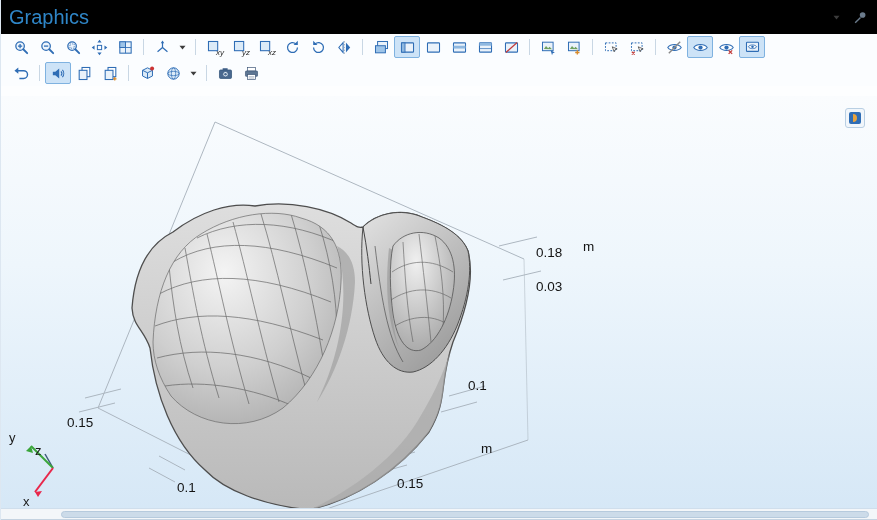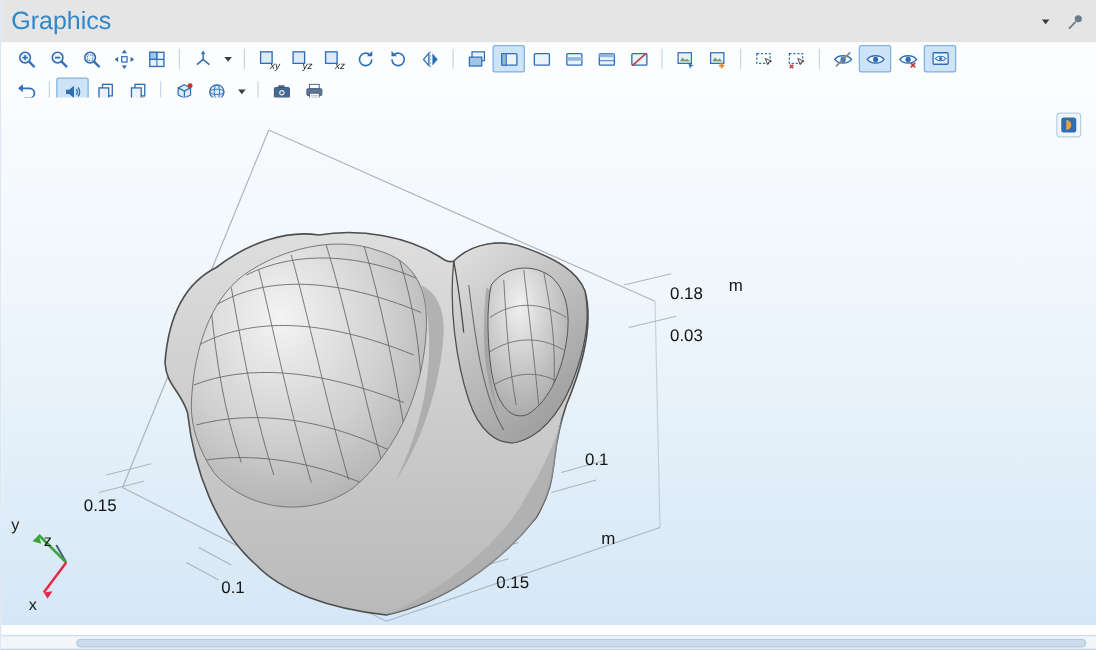--- a/index.html
+++ b/index.html
@@ -9,21 +9,21 @@
     font-family:"Liberation Sans", sans-serif;
     background:#ffffff;
   }
   .window {
     position:relative; width:877px; height:520px;
     background:#fdfeff; border-left:1px solid #dde7f1;
   }
   
   .titlebar {
     height:34px; display:flex; align-items:center;
-    padding:0 8px; background:#e5e5e5;
+    padding:0 8px; background:#000000;
   }
   .title { font-size:20px; color:#2f86c8; }
   .titlebar-right { margin-left:auto; display:flex; align-items:center; gap:6px; }
   .tb-mini { width:18px; height:18px; display:flex; align-items:center; justify-content:center; }
   
   .tb {
     display:flex; align-items:center; height:26px;
     padding:0 7px; background:#fbfdff;
   }
   .btn {
@@ -37,21 +37,21 @@
   .btn.sel { background:#cde3f7; border-color:#7fb2e0; }
   .ic { width:17px; height:17px; display:block; }
   .ic.small { width:9px; height:9px; }
   .sep { width:1px; height:16px; background:#c9d7e4; margin:0 5px; flex:0 0 auto; }
   .plane-lb {
     position:absolute; right:2px; bottom:0px;
     font-size:8px; color:#2b2b2b; line-height:9px; font-style:italic;
   }
   
   .canvas {
-    position:absolute; top:78px; left:0; right:0; height:422px;
+    position:absolute; top:96px; left:0; right:0; height:422px;
     background:linear-gradient(180deg,#fafcfe 0%,#eef6fc 40%,#d5e7f6 100%);
     overflow:hidden;
   }
   .scene { position:absolute; top:0; left:0; }
   .axis-label {
     position:absolute; font-size:13.5px; color:#141414; white-space:nowrap;
   }
   .triad { position:absolute; left:0; top:330px; }
   .triad-label { position:absolute; font-size:13px; color:#1a1a1a; }
   .ctx-icon {

